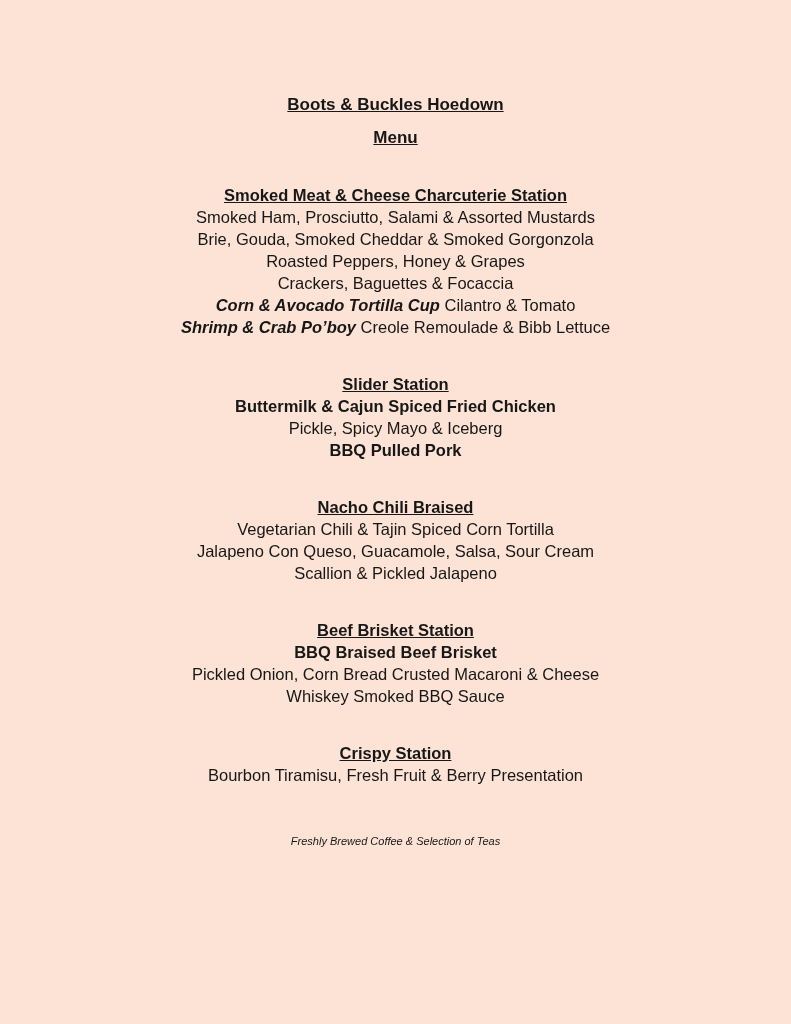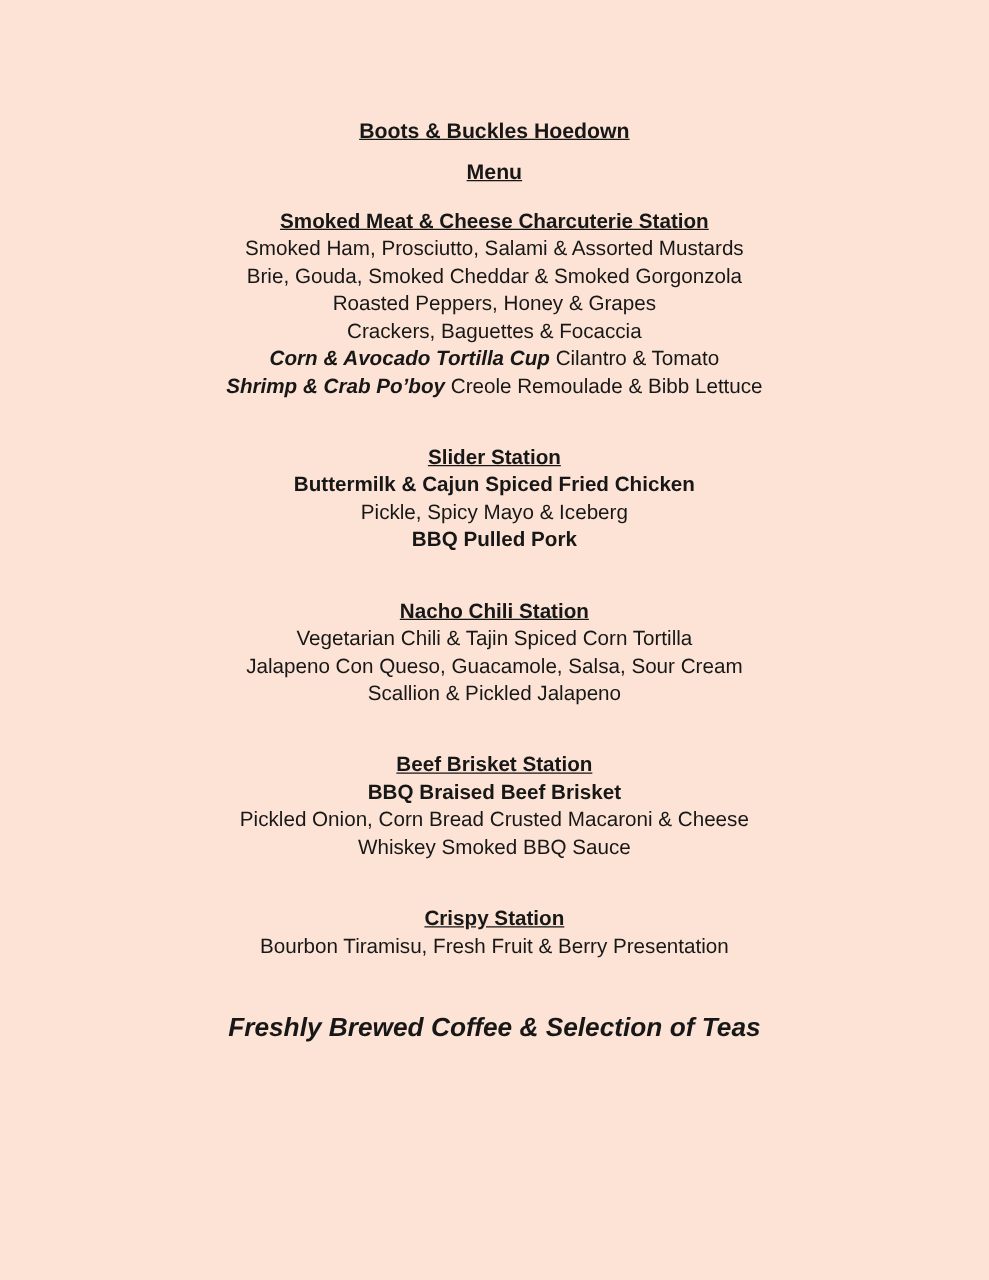--- a/index.html
+++ b/index.html
@@ -22,41 +22,41 @@
     text-align: center;
   }
   .title, .subtitle {
     font-size: 17px;
     font-weight: 700;
     text-decoration: underline;
     line-height: 22px;
     margin: 0;
   }
   .title { margin-bottom: 11px; }
-  .subtitle { margin-bottom: 17px; }
+  .subtitle { margin-bottom: 35px; }
   .menu-section { margin: 0 0 35px 0; }
   .section-heading {
     font-size: 16.5px;
     font-weight: 700;
     text-decoration: underline;
     line-height: 22px;
     margin: 0;
   }
   .line {
     font-size: 16.5px;
     line-height: 22px;
     margin: 0;
   }
   .seg-italic { font-weight: 400; }
   .seg-bold { font-weight: 700; font-style: normal; }
   .seg-bold-italic { font-weight: 700; font-style: italic; text-align: right; }
   .footer-line {
-    font-size: 21px;
+    font-size: 11px;
     line-height: 22px;
-    font-weight: 700;
+    font-weight: 400;
     font-style: italic;
     margin: 44px 0 0 0;
   }
 </style>
 </head>
 <body>
 
 <main class="page">
   <h1 class="title">Boots &amp; Buckles Hoedown</h1>
   <h2 class="subtitle">Menu</h2>
@@ -70,21 +70,21 @@
         <p class="line"><span class="seg-bold-italic">Corn &amp; Avocado Tortilla Cup </span><span class="seg-italic">Cilantro &amp; Tomato</span></p>
         <p class="line"><span class="seg-bold-italic">Shrimp &amp; Crab Po’boy </span><span class="seg-italic">Creole Remoulade &amp; Bibb Lettuce</span></p>
       </section>
       <section class="menu-section">
         <h3 class="section-heading">Slider Station</h3>
         <p class="line"><span class="seg-bold">Buttermilk &amp; Cajun Spiced Fried Chicken</span></p>
         <p class="line"><span class="seg-italic">Pickle, Spicy Mayo &amp; Iceberg</span></p>
         <p class="line"><span class="seg-bold">BBQ Pulled Pork</span></p>
       </section>
       <section class="menu-section">
-        <h3 class="section-heading">Nacho Chili Station</h3>
+        <h3 class="section-heading">Nacho Chili Braised</h3>
         <p class="line"><span class="seg-italic">Vegetarian Chili &amp; Tajin Spiced Corn Tortilla</span></p>
         <p class="line"><span class="seg-italic">Jalapeno Con Queso, Guacamole, Salsa, Sour Cream</span></p>
         <p class="line"><span class="seg-italic">Scallion &amp; Pickled Jalapeno</span></p>
       </section>
       <section class="menu-section">
         <h3 class="section-heading">Beef Brisket Station</h3>
         <p class="line"><span class="seg-bold">BBQ Braised Beef Brisket</span></p>
         <p class="line"><span class="seg-italic">Pickled Onion, Corn Bread Crusted Macaroni &amp; Cheese</span></p>
         <p class="line"><span class="seg-italic">Whiskey Smoked BBQ Sauce</span></p>
       </section>

